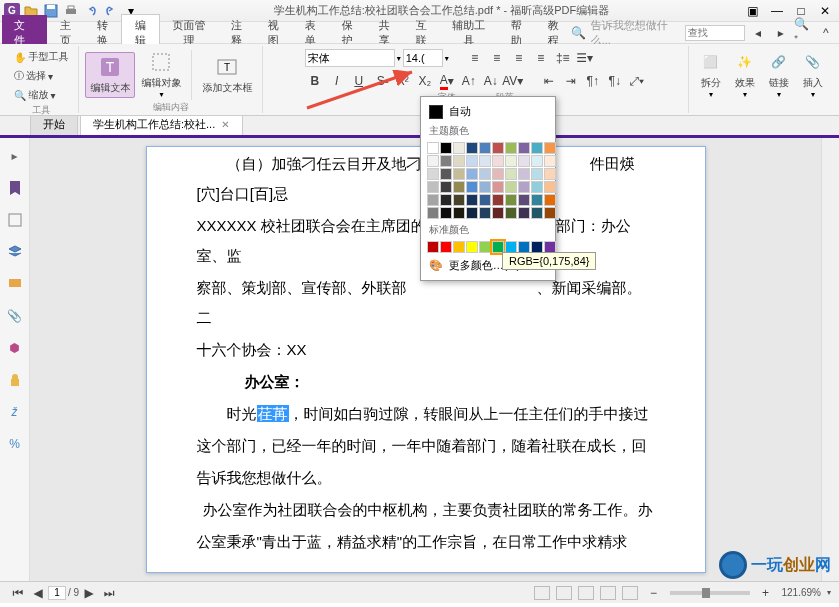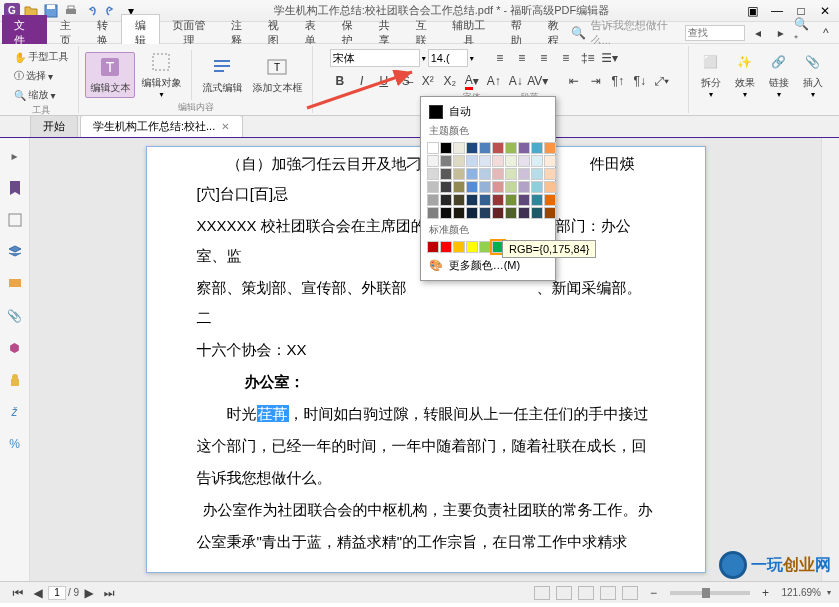--- a/index.html
+++ b/index.html
@@ -23,21 +23,21 @@
 .ribbon-group-label{font-size:9px;color:#888;margin-top:auto;}
 .ribbon-row{display:flex;gap:2px;align-items:center;}
 .big-btn{display:flex;flex-direction:column;align-items:center;padding:2px 4px;cursor:pointer;border-radius:2px;}
 .big-btn.active{background:#e8d5ed;border:1px solid #b88cc5;}
 .big-btn-icon{width:24px;height:24px;display:flex;align-items:center;justify-content:center;}
 .big-btn-label{font-size:10px;color:#444;margin-top:2px;}
 .small-btn{padding:2px 4px;font-size:10px;color:#444;cursor:pointer;display:flex;align-items:center;gap:2px;}
 .font-combo{width:90px;height:18px;border:1px solid #ccc;font-size:11px;padding:0 2px;background:#fff;}
 .size-combo{width:40px;height:18px;border:1px solid #ccc;font-size:11px;padding:0 2px;background:#fff;}
 .fmt-btn{width:20px;height:20px;display:flex;align-items:center;justify-content:center;cursor:pointer;font-size:12px;color:#444;border-radius:2px;}
-.doc-tabs{height:22px;background:#f0f0f0;display:flex;align-items:flex-end;padding-left:30px;border-bottom:1px solid #4c1d95;}
+.doc-tabs{height:22px;background:#f0f0f0;display:flex;align-items:flex-end;padding-left:30px;border-bottom:3px solid #4c1d95;}
 .doc-tab{padding:3px 12px;font-size:11px;background:#e0e0e0;border:1px solid #ccc;border-bottom:none;margin-right:2px;cursor:pointer;border-radius:3px 3px 0 0;display:flex;align-items:center;gap:6px;}
 .doc-tab.active{background:#fff;text-align:center;}
 .tab-close{font-size:10px;color:#888;cursor:pointer;}
 .workspace{display:flex;height:443px;position:relative;}
 .left-sidebar{width:30px;background:#f5f5f5;border-right:1px solid #ddd;display:flex;flex-direction:column;align-items:center;padding-top:8px;gap:12px;}
 .sidebar-icon{width:20px;height:20px;display:flex;align-items:center;justify-content:center;cursor:pointer;color:#666;}
 .page-area{flex:1;background:#e8e8e8;overflow:hidden;position:relative;display:flex;justify-content:center;padding:8px 0;}
 .page{width:560px;background:#fff;box-shadow:0 1px 4px rgba(0,0,0,0.2);padding:0 50px;border:1px solid #8db4e2;position:relative;}
 .page-content{font-family:"SimSun",serif;font-size:15px;line-height:2.0;color:#000;}
 .para{text-indent:2em;margin:2px 0;}
@@ -47,21 +47,21 @@
 .statusbar{height:22px;background:#f0f0f0;border-top:1px solid #ccc;display:flex;align-items:center;padding:0 8px;font-size:10px;color:#555;}
 .status-right{margin-left:auto;display:flex;align-items:center;gap:6px;}
 .zoom-slider{width:80px;height:4px;background:#ccc;position:relative;}
 .zoom-thumb{width:8px;height:10px;background:#888;position:absolute;top:-3px;left:40%;}
 .color-popup{position:absolute;top:96px;left:420px;width:136px;background:#fff;border:1px solid #999;box-shadow:2px 2px 6px rgba(0,0,0,0.3);z-index:100;padding:4px;}
 .popup-row{display:flex;align-items:center;gap:6px;padding:3px 4px;font-size:11px;cursor:pointer;}
 .popup-label{font-size:10px;color:#666;padding:2px 4px;}
 .color-grid{display:grid;grid-template-columns:repeat(10,12px);gap:1px;padding:2px;}
 .color-cell{width:12px;height:12px;border:1px solid #ccc;cursor:pointer;}
 .auto-swatch{width:14px;height:14px;border:1px solid #333;background:#000;}
-.tooltip{position:absolute;top:240px;left:502px;background:#ffffe1;border:1px solid #999;padding:2px 6px;font-size:11px;z-index:101;}
+.tooltip{position:absolute;top:252px;left:502px;background:#ffffe1;border:1px solid #999;padding:2px 6px;font-size:11px;z-index:101;}
 .arrow{position:absolute;top:70px;left:302px;width:120px;height:40px;z-index:50;pointer-events:none;}
 .watermark{position:absolute;bottom:28px;right:8px;display:flex;align-items:center;gap:4px;z-index:200;}
 .wm-logo{width:28px;height:28px;background:#2e7cc0;border-radius:50%;border:3px solid #1a5a94;}
 .wm-text{font-size:16px;font-weight:bold;}
 .wm-blue{color:#1a73c7;}
 .wm-orange{color:#a16207;}
 .pagenum-box{display:flex;align-items:center;gap:2px;}
 .pagenum-input{width:18px;height:14px;border:1px solid #ccc;text-align:center;font-size:10px;}
 .view-btn{width:16px;height:14px;border:1px solid #bbb;background:#eee;cursor:pointer;}
 svg{display:block;}
@@ -173,28 +173,20 @@
       <div class="big-btn">
         <div class="big-btn-icon">
             <svg width="22" height="22">
               <rect x="3" y="3" width="16" height="16" fill="none" stroke="#888" stroke-dasharray="2"></rect>
             </svg>
           </div>
         <div class="big-btn-label">编辑对象</div>
         <span style="font-size:8px;">▾</span>
       </div>
       <div style="width:1px;height:50px;background:#ddd;margin:0 4px;"></div>
-      <div class="big-btn">
-        <div class="big-btn-icon">
-            <svg width="22" height="22">
-              <path d="M3 5h16M3 10h16M3 15h10" stroke="#4a7aca" stroke-width="2"></path>
-            </svg>
-          </div>
-        <div class="big-btn-label">流式编辑</div>
-      </div>
       <div class="big-btn">
         <div class="big-btn-icon">
             <svg width="22" height="22">
               <rect x="2" y="4" width="18" height="14" fill="none" stroke="#888"></rect>
               <text x="11" y="15" font-size="10" text-anchor="middle">T</text>
             </svg>
           </div>
         <div class="big-btn-label">添加文本框</div>
       </div>
     </div>

